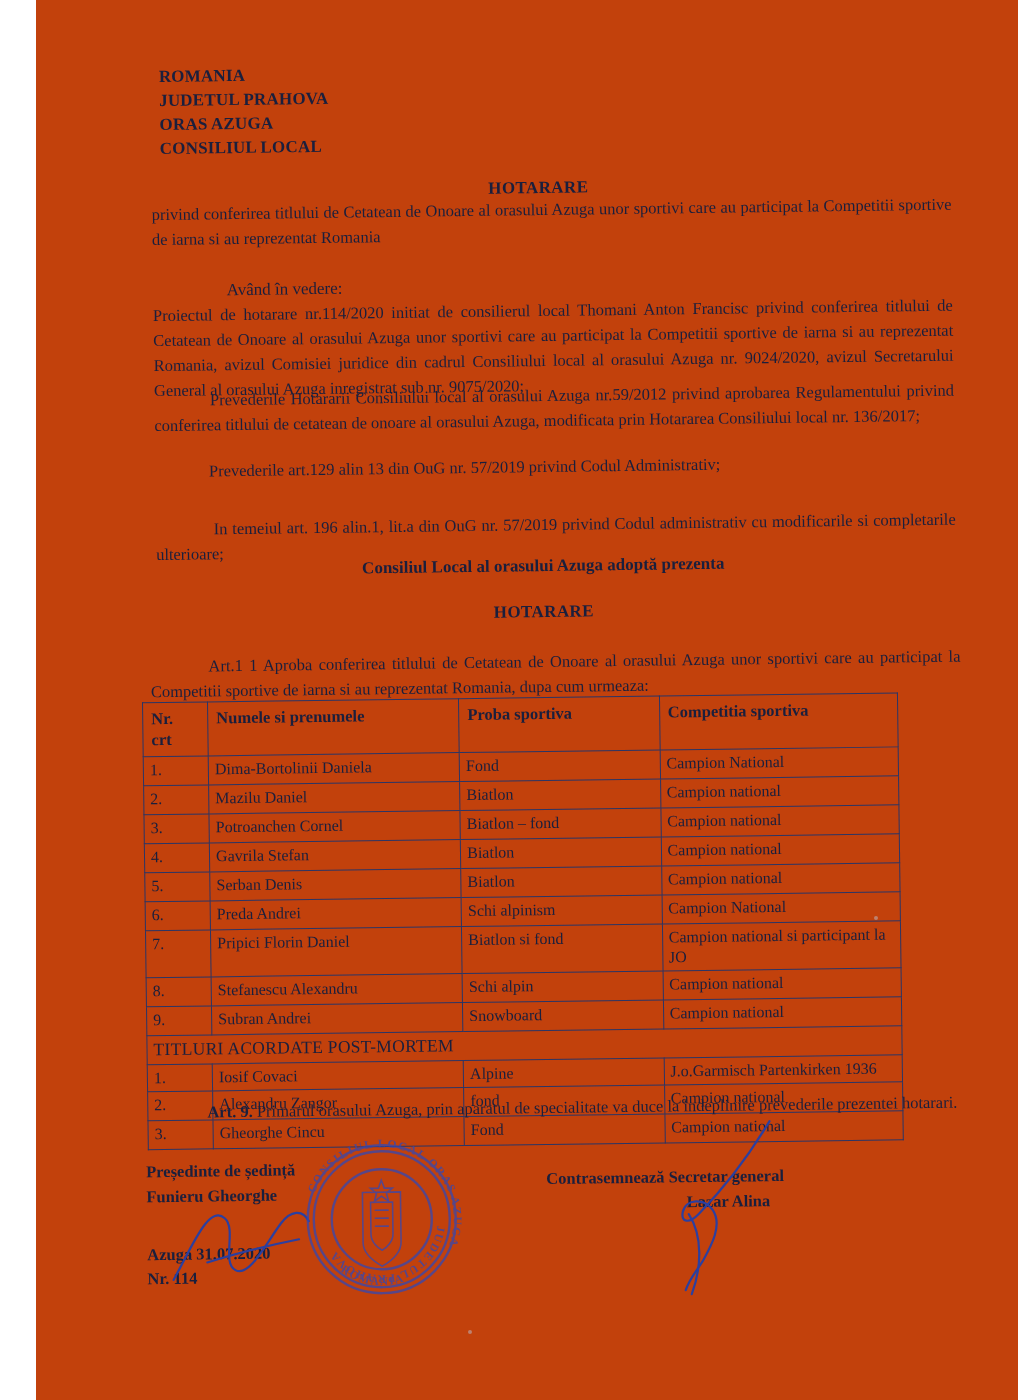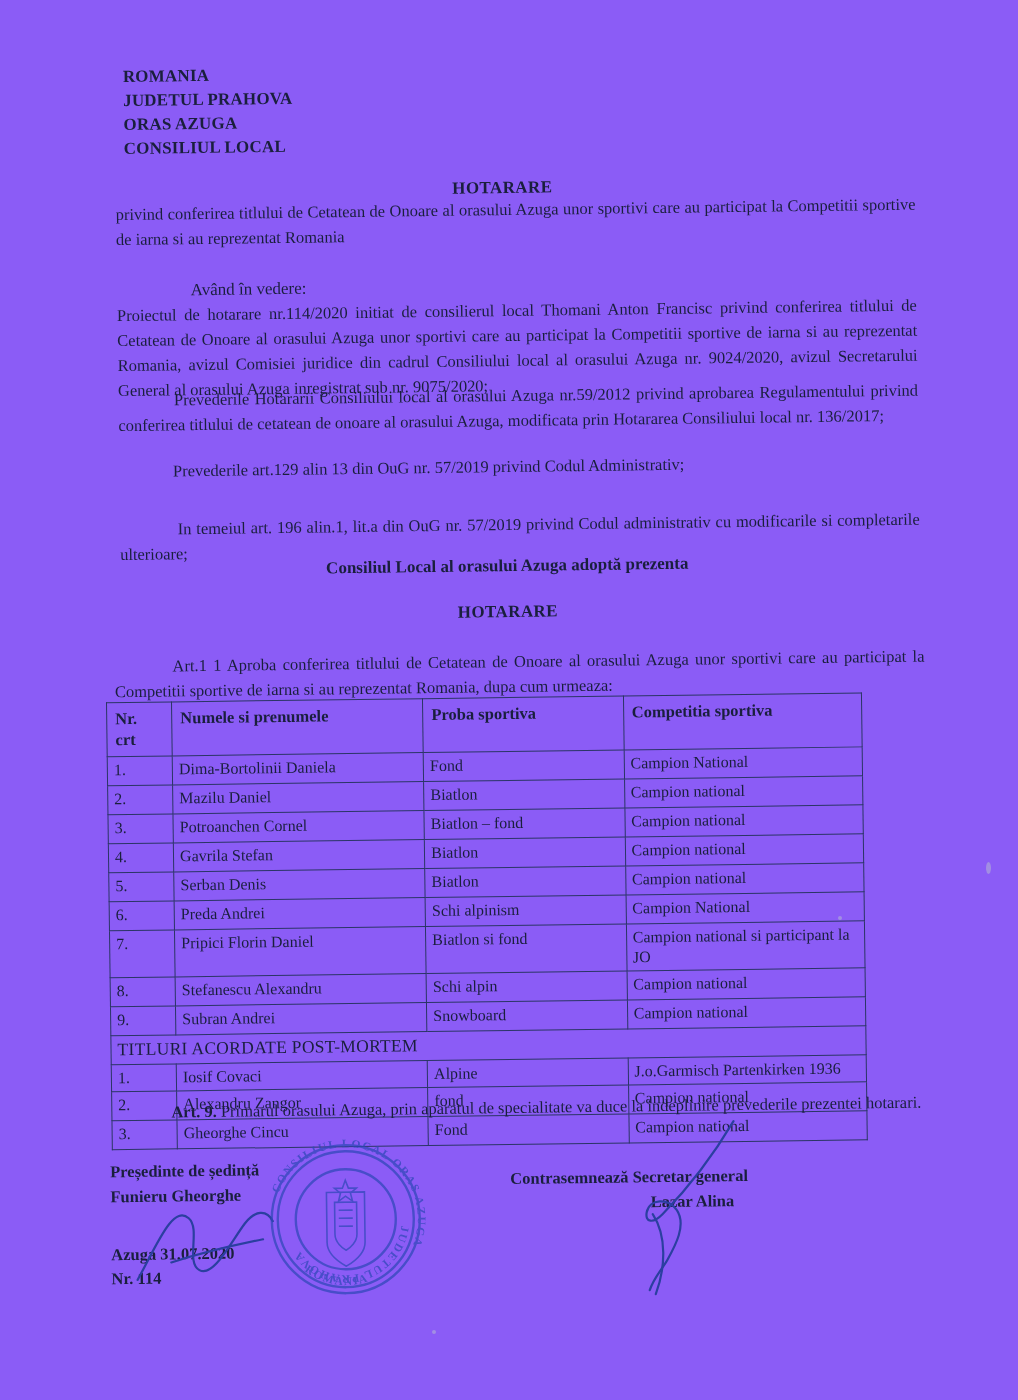--- a/index.html
+++ b/index.html
@@ -12,21 +12,22 @@
     height: 1400px;
     position: relative;
     overflow: hidden;
     font-family: "Liberation Serif", serif;
     color: #1a1f3d;
   }
   
   .page {
     position: absolute;
     inset: 0;
-    background: #8b5cf6;
+    background: #c2410c;
+    margin-left: 36px;
   }
   .doc {
     position: absolute;
     left: 0; top: 0;
     width: 1018px;
     height: 1400px;
     
     transform: rotate(-0.75deg);
     transform-origin: 509px 700px;
   }

